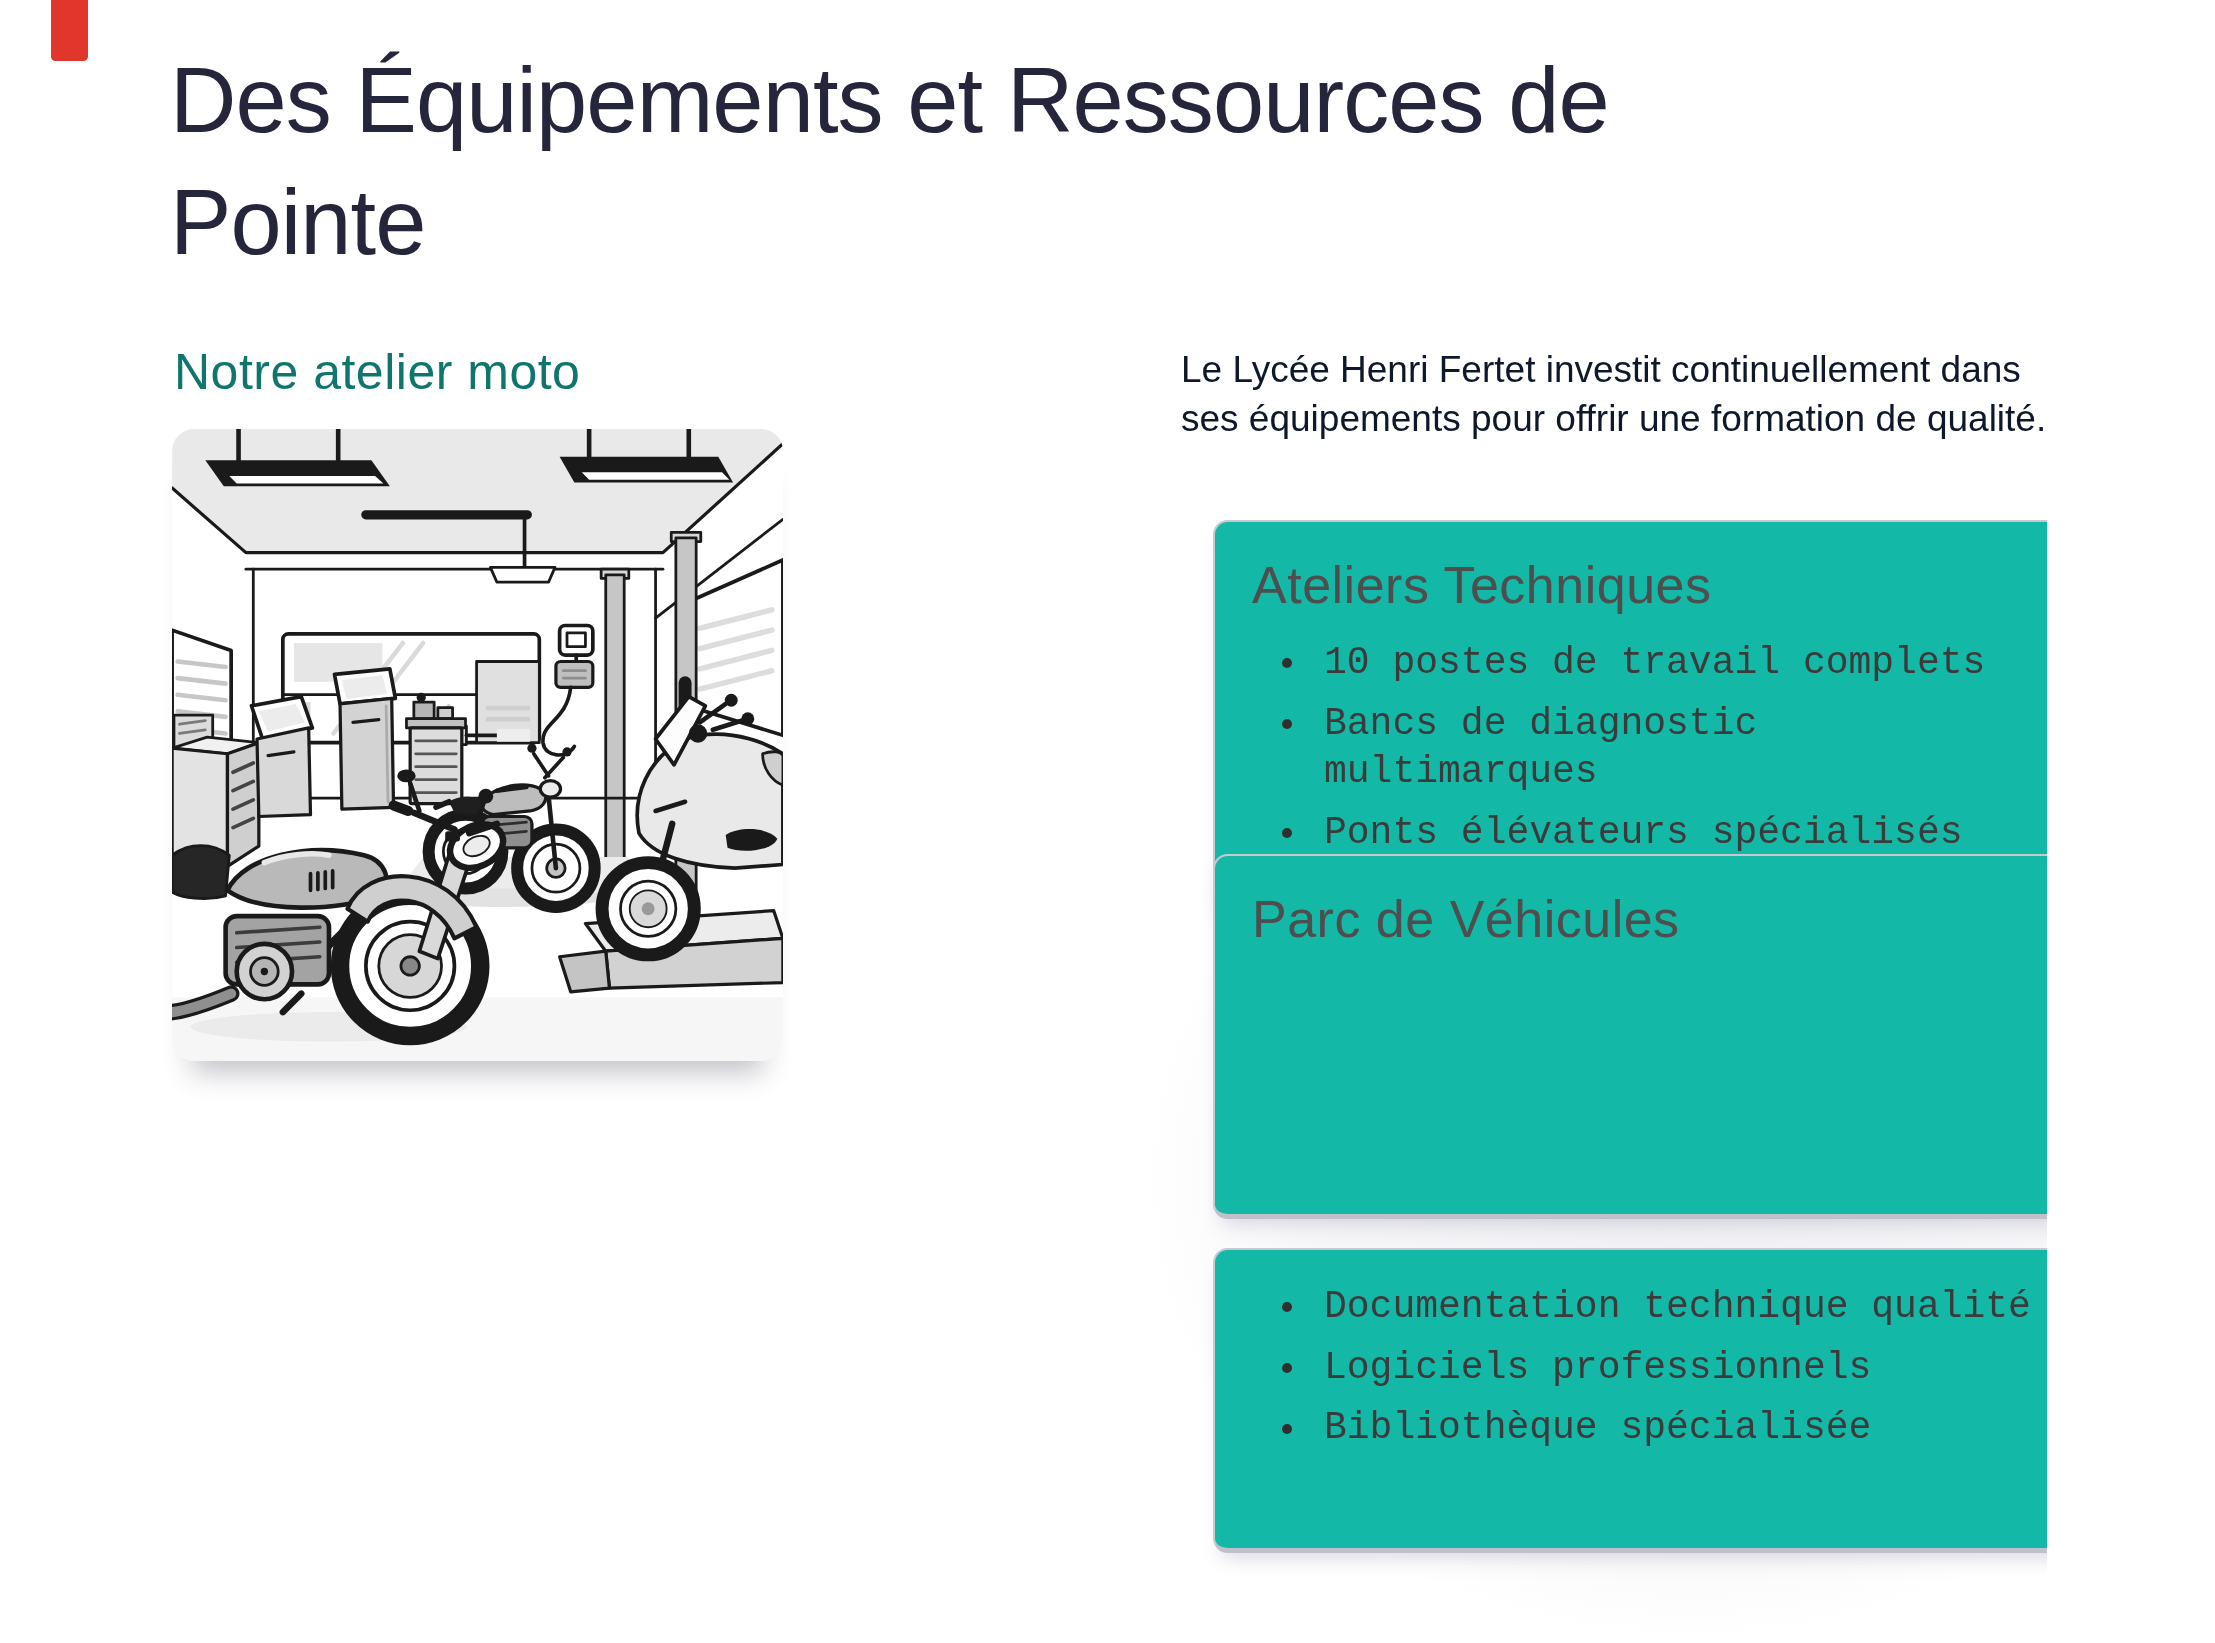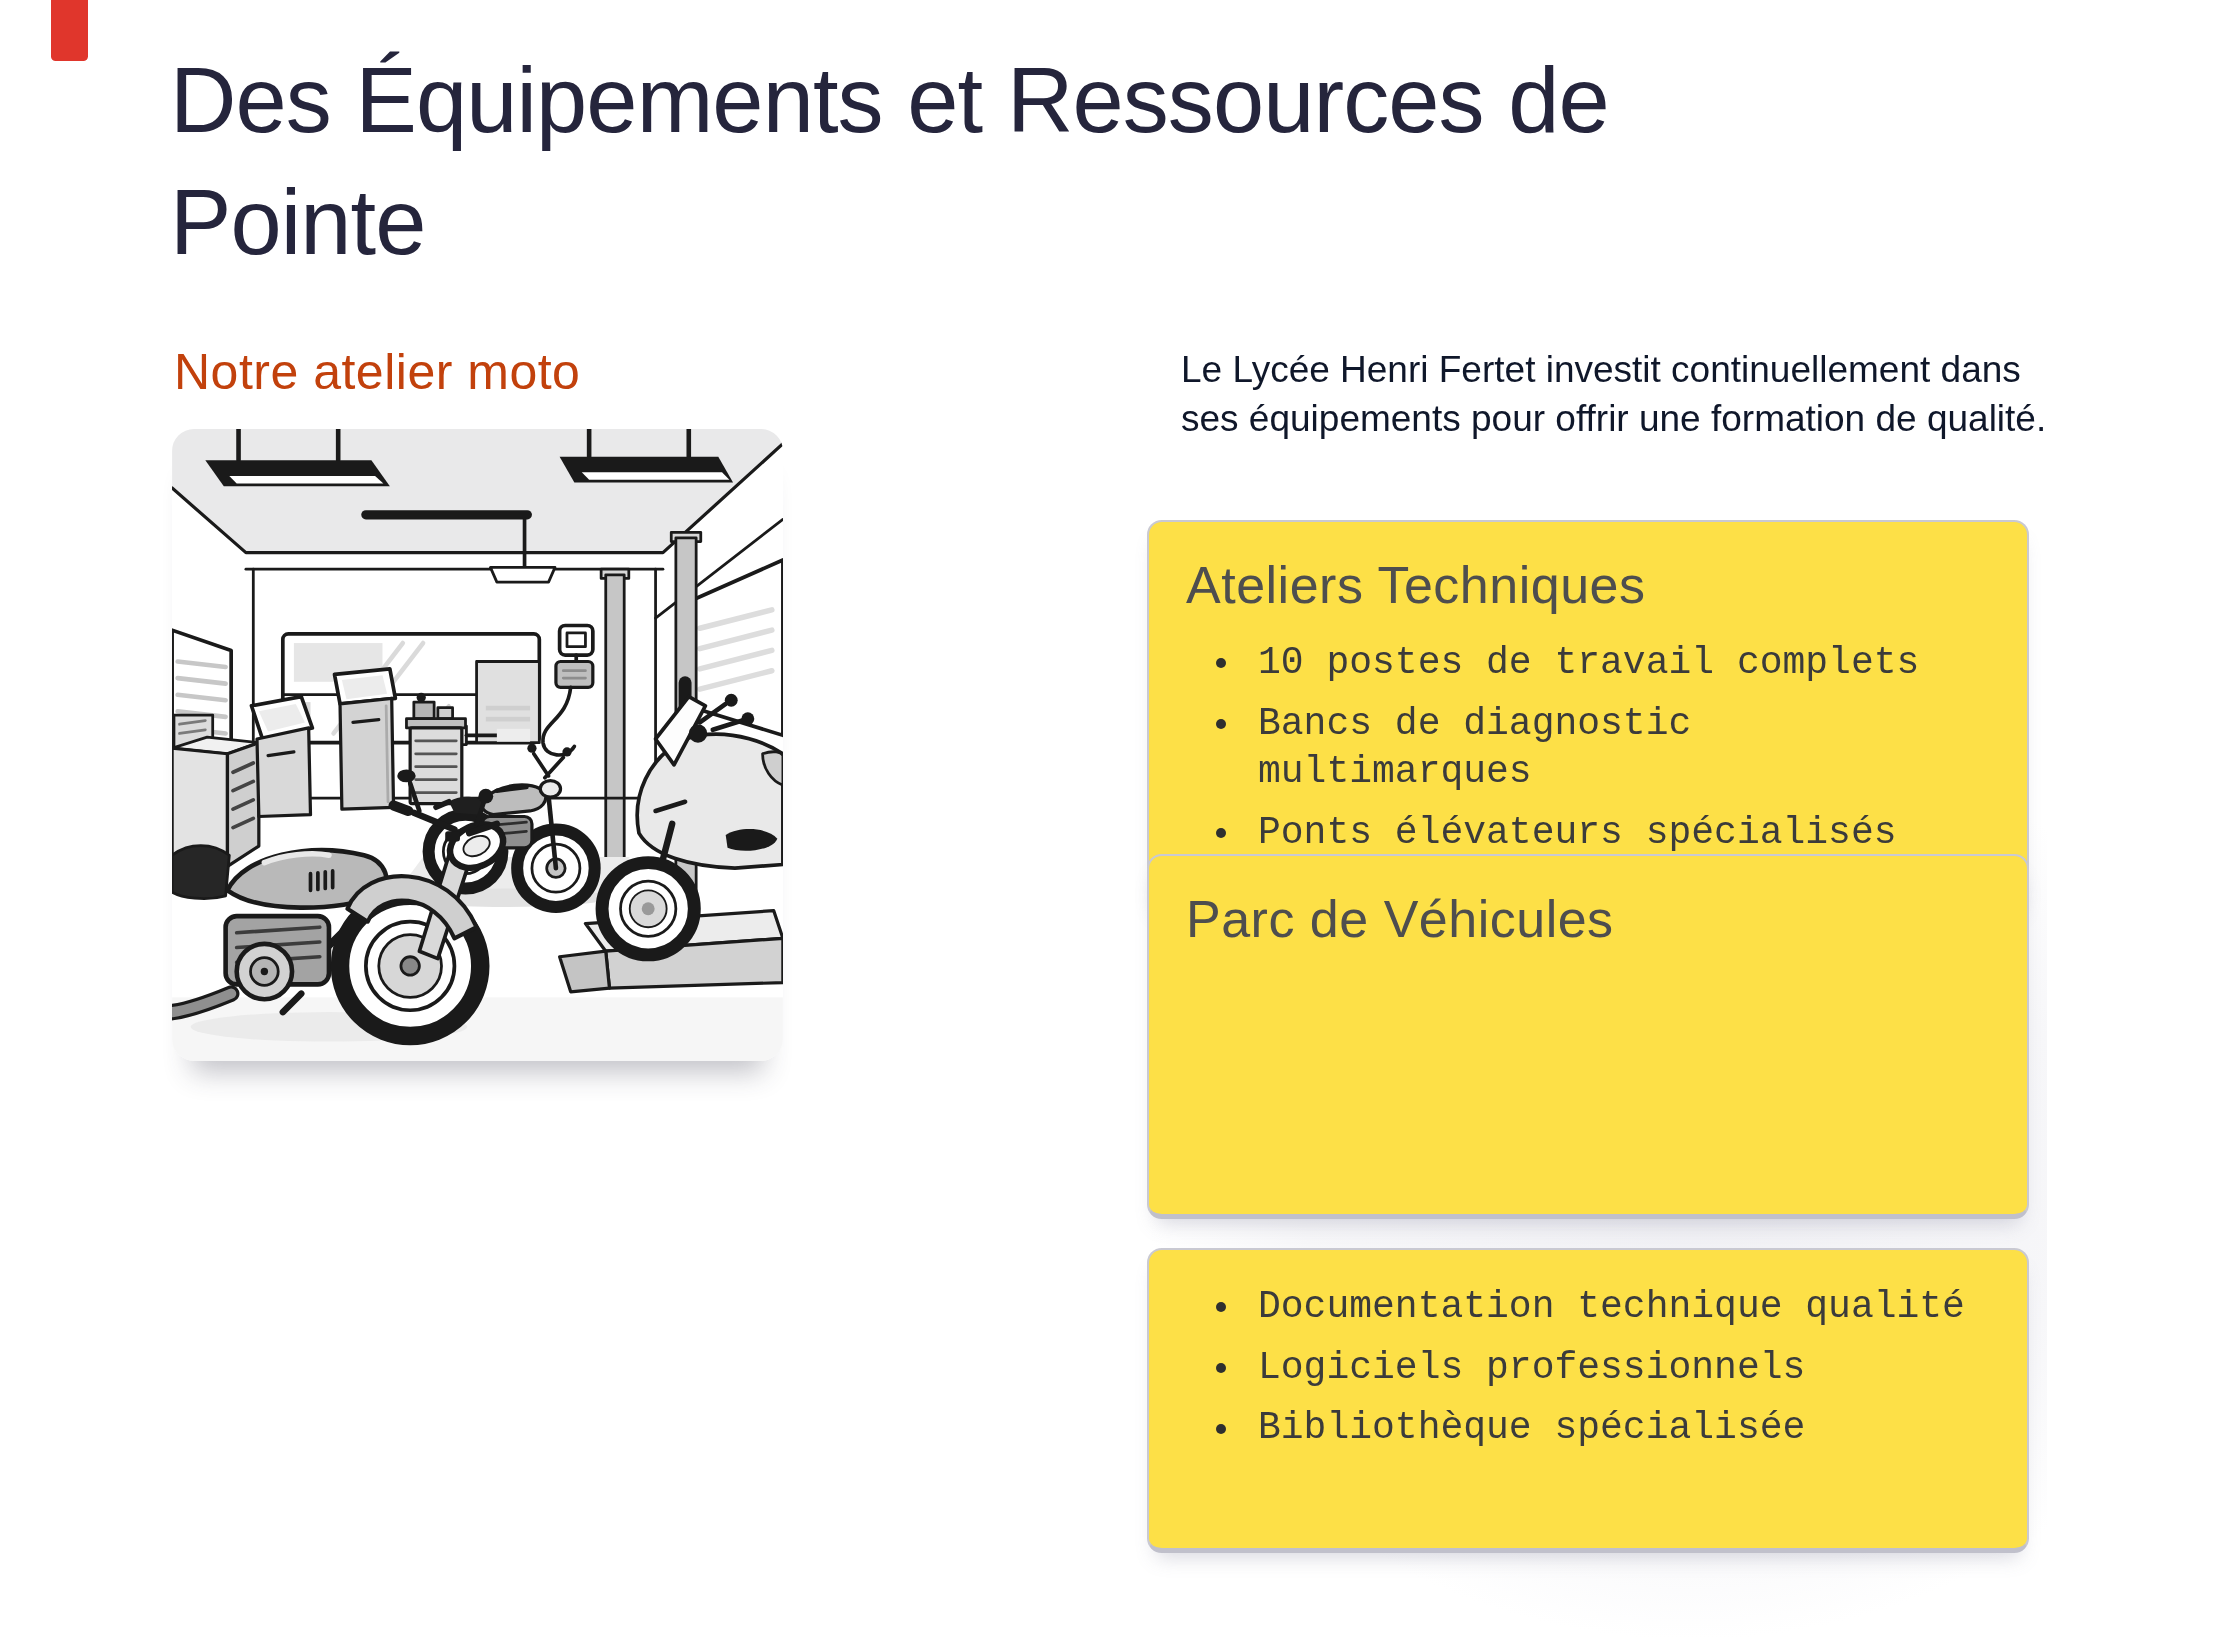--- a/index.html
+++ b/index.html
@@ -14,35 +14,35 @@
   .red-flag{
     position:absolute;left:51px;top:0;width:37px;height:61px;
     background:#e0362c;border-radius:0 0 4.6px 4.6px;z-index:3;
   }
   h1.page-title{
     position:absolute;left:170px;top:39px;width:1680px;margin:0;z-index:2;
     font-size:92px;line-height:1.33;font-weight:300;letter-spacing:-0.9px;color:#25253c;
   }
   .media-label{
     position:absolute;left:174px;top:343px;z-index:2;
-    font-size:50px;font-weight:300;color:#c2410c;letter-spacing:0.5px;
+    font-size:50px;font-weight:300;color:#0f766e;letter-spacing:0.5px;
   }
   .media-frame{
     position:absolute;left:172px;top:429px;width:611px;height:632px;z-index:2;
     border-radius:22px;overflow:hidden;background:#ffffff;
     box-shadow:0 31px 28px -20px rgba(50,50,70,0.30);
   }
   .media-frame svg{display:block;width:611px;height:632px;}
   .intro-text{
     position:absolute;left:1165px;top:329px;width:904px;z-index:2;margin:16px;
     font-size:37px;line-height:1.33;color:#0f172a;
   }
   .card{
-    position:absolute;left:1147px;width:882px;z-index:2;box-sizing:border-box;
-    background:#fde047;border:2.8px solid #c9c9d2;border-bottom:5.5px solid #c0c0cb;
+    position:absolute;left:1213px;width:882px;z-index:2;box-sizing:border-box;
+    background:#14b8a6;border:2.8px solid #c9c9d2;border-bottom:5.5px solid #c0c0cb;
     border-radius:14.8px;padding:33px 41px 35px 37px;
     box-shadow:0 13px 20px -9.2px rgba(110,110,140,0.28);
   }
   .card-1{top:520px;min-height:303px;}
   .card-2{top:854px;min-height:365px;}
   .card-3{top:1248px;min-height:305px;}
   .card h2{
     margin:0 0 24px 0;font-size:52px;font-weight:300;color:#4e4e4e;letter-spacing:0.5px;
   }
   .card ul{margin:0;padding:0 0 0 72px;list-style:none;}

